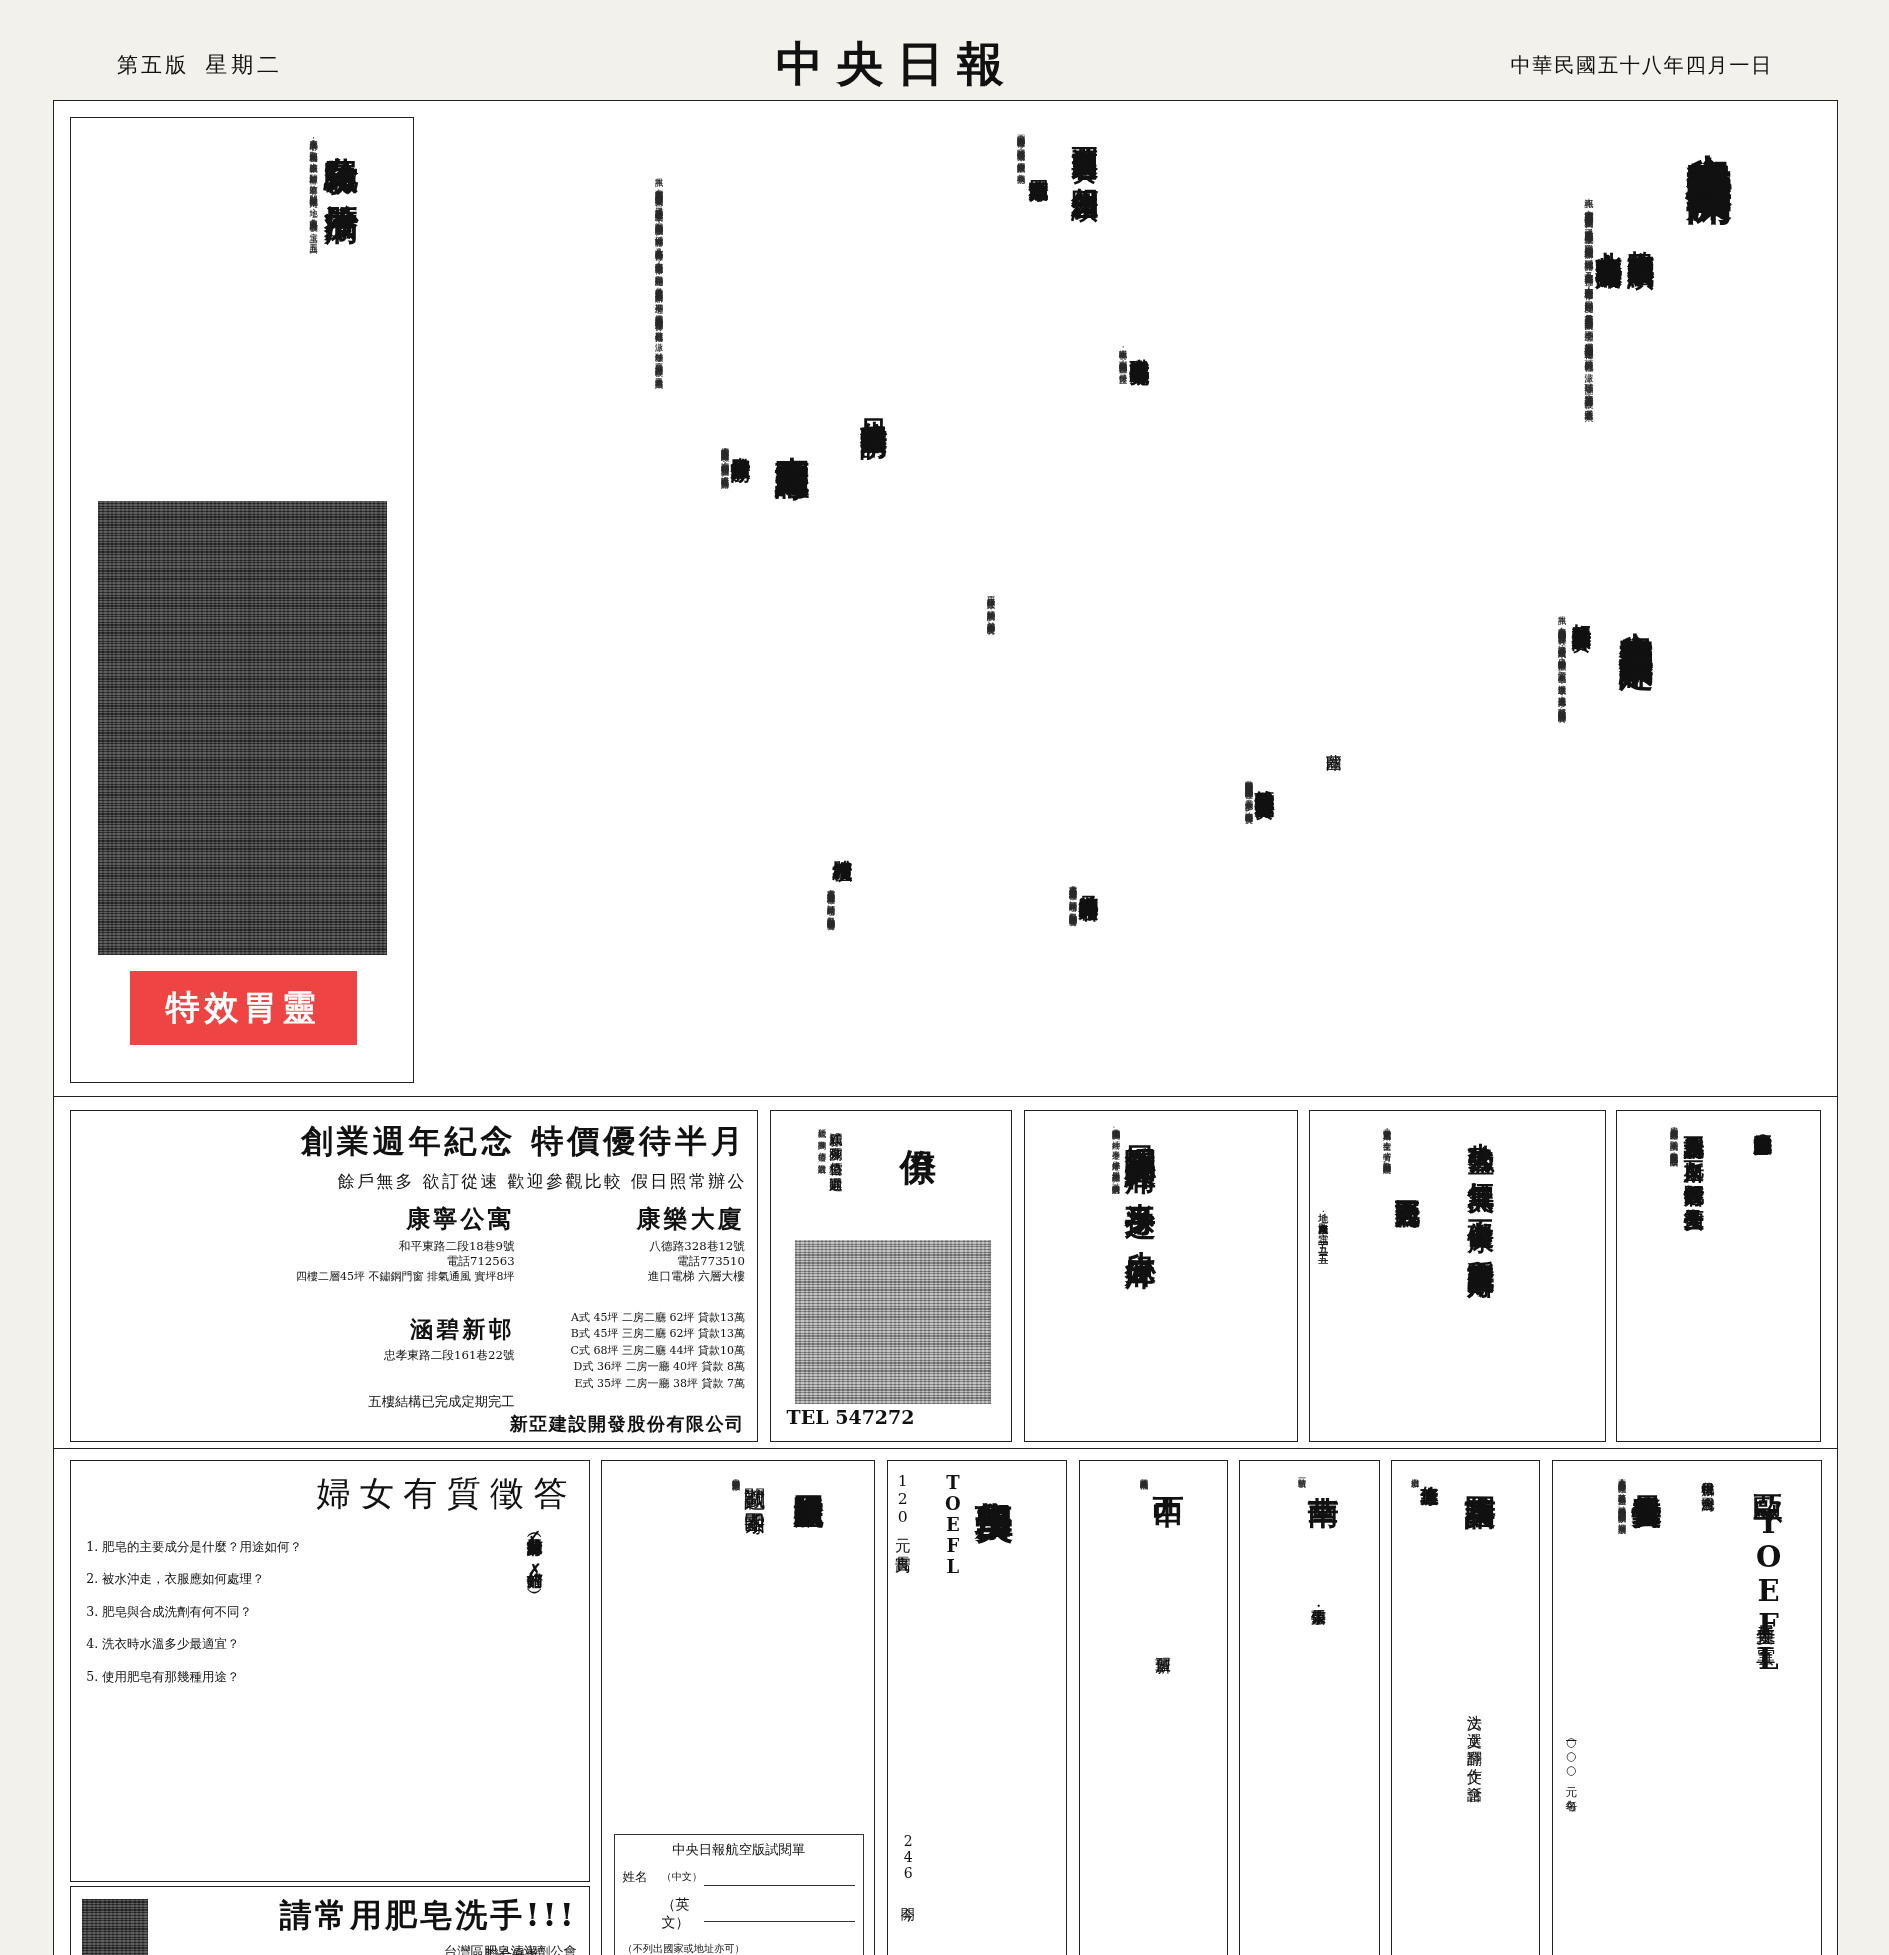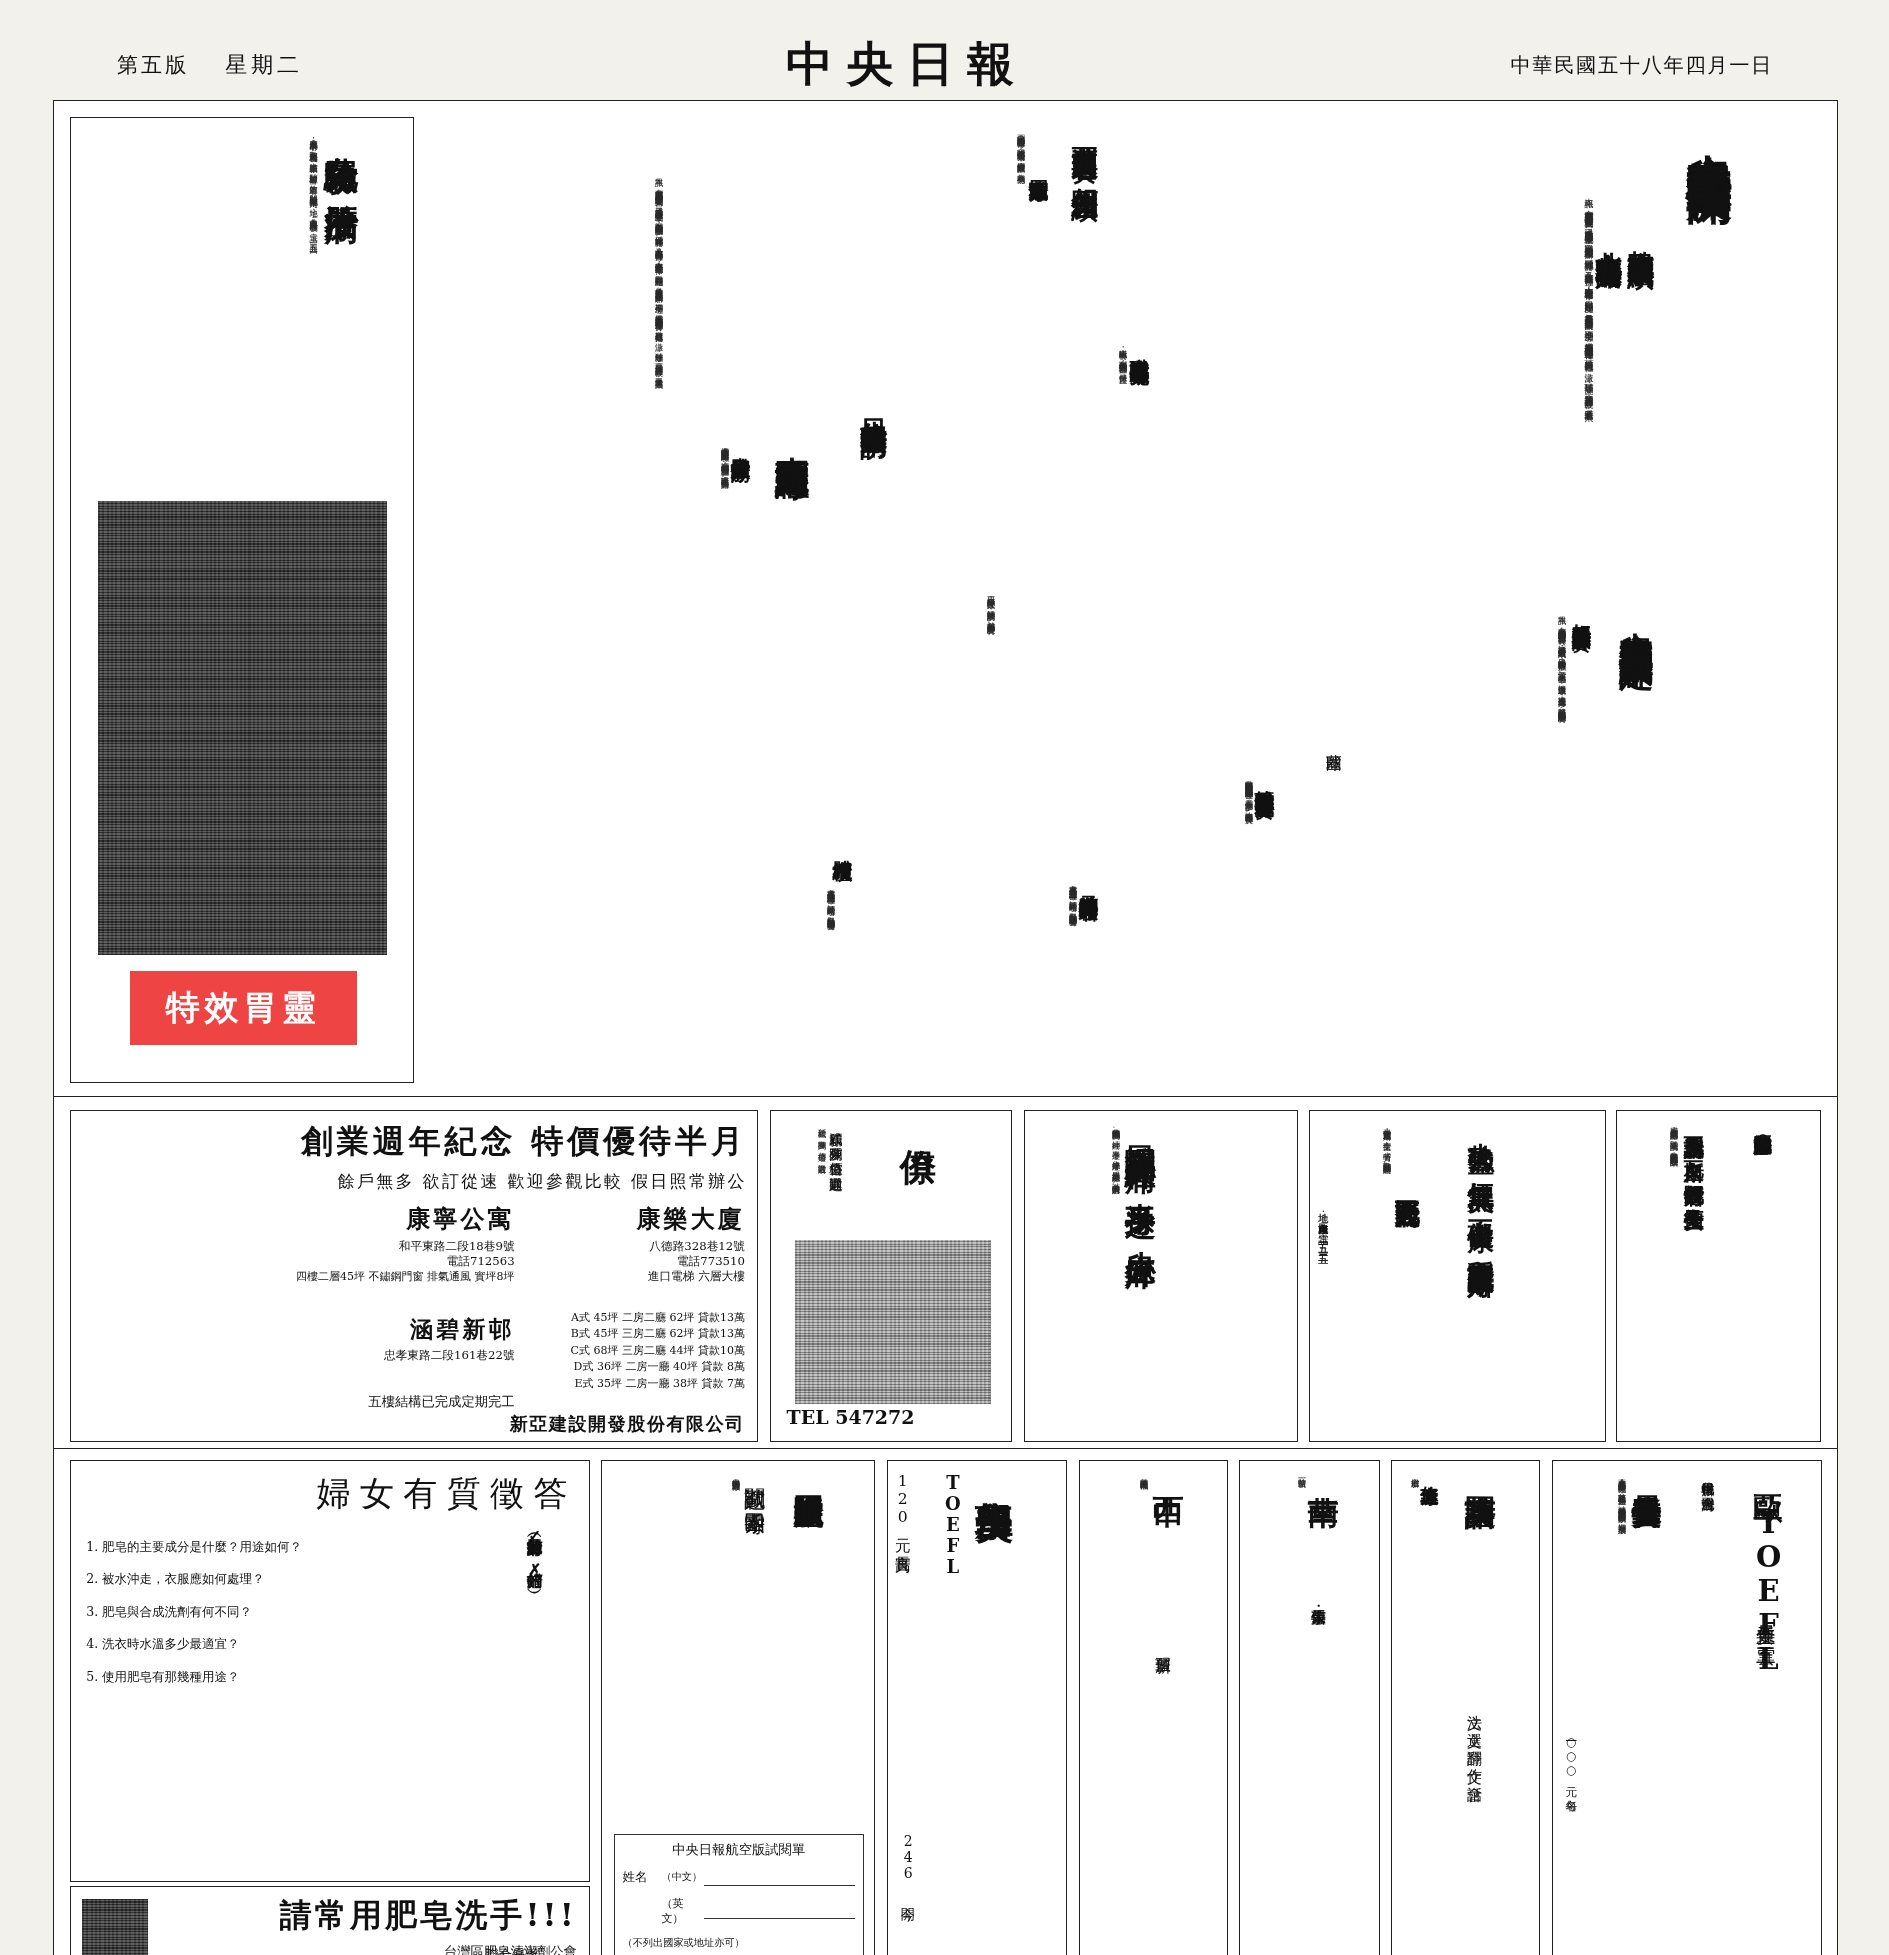--- a/index.html
+++ b/index.html
@@ -16,21 +16,21 @@
     padding:0;
   }
   
   .masthead{
     position:absolute;left:0;right:0;top:35px;height:59px;
     display:flex;align-items:center;justify-content:space-between;
     padding:0 117px;
   }
   .mh-title{font-size:47px;font-weight:bold;letter-spacing:13.3px;}
   .mh-right{font-size:20.3px;letter-spacing:1.6px;}
-  .mh-edition{font-size:21px;letter-spacing:3.1px;margin-right:36px;}
+  .mh-edition{font-size:21px;letter-spacing:3.1px;margin-right:16px;}
   .mh-weekday{font-size:22px;letter-spacing:3.9px;}
   .mh-l-wrap{display:flex;align-items:center;}
   
   .frame{
     position:absolute;left:53px;top:100px;width:1783px;height:2460px;
     border:1.6px solid #222;
     background:#fff;
   }
   
   .v{
@@ -296,21 +296,21 @@
         <div class="box micro s" style="right:133px;top:11.7px;width:125px;height:352px;">中央日報國外版管理處啟</div>
         <div class="box bord2" style="left:11.7px;bottom:11.7px;width:250px;height:149px;">
           <div style="font-size:13.3px;text-align:center;margin-top:5.5px;">中央日報航空版試閱單</div>
           <div style="display:flex;align-items:center;margin:10.2px 7.8px;justify-content:space-between;">
             <span style="font-size:12.5px;width:39px;">姓名</span>
             <span style="font-size:10.2px;width:43px;">（中文）</span>
             <span style="flex:1;border-bottom:0.8px solid #333;height:15.6px;"></span>
           </div>
           <div style="display:flex;align-items:center;margin:10.2px 7.8px;">
             <span style="font-size:12.5px;width:39px;"></span>
-            <span style="font-size:11px;width:43px;">（英文）</span>
+            <span style="font-size:14px;width:43px;">（英文）</span>
             <span style="flex:1;border-bottom:0.8px solid #333;height:15.6px;"></span>
           </div>
           <div style="font-size:10.2px;margin-left:7.8px;">（不列出國家或地址亦可）</div>
         </div>
       </div>
 
       <div class="box bord" style="left:833px;top:7.8px;width:180px;height:536px;background:#fff;">
         <div class="box" style="right:9.8px;top:11.7px;width:82px;height:352px;">
           <div class="v" style="font-size:38px;font-weight:bold;">美加留學班</div>
         </div>

